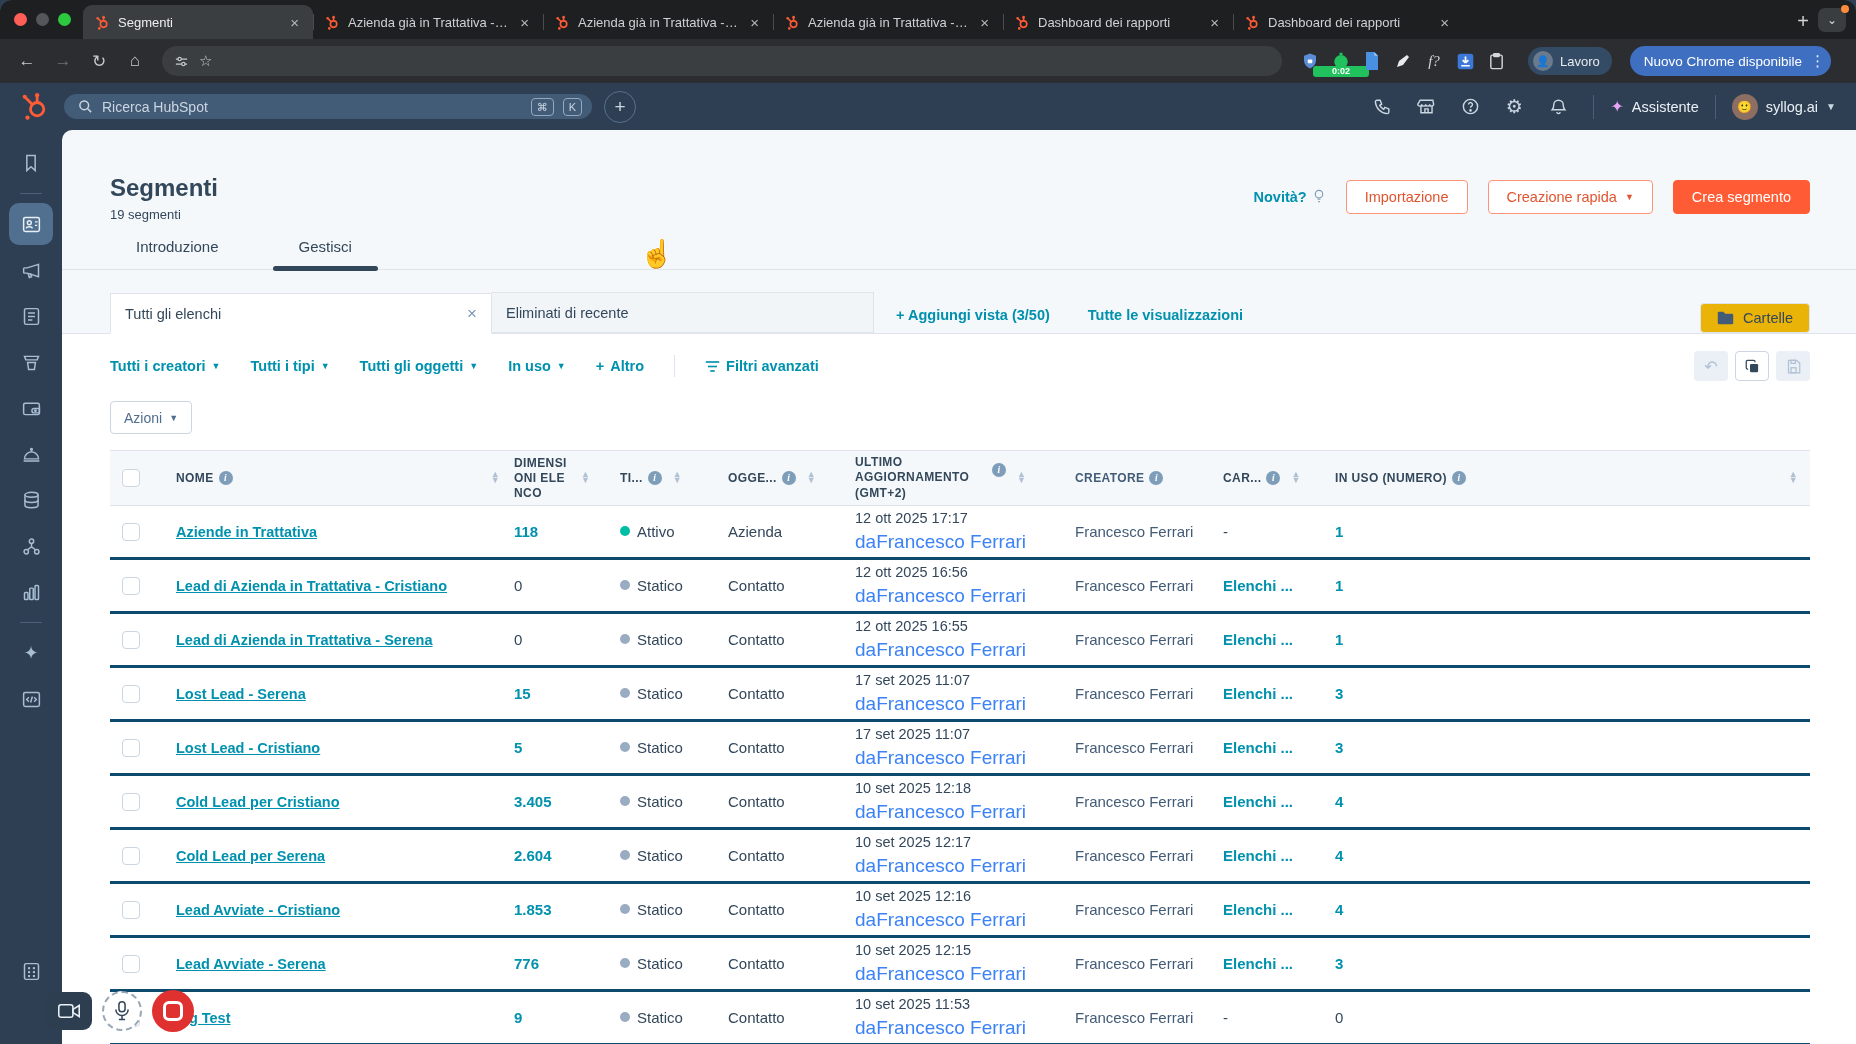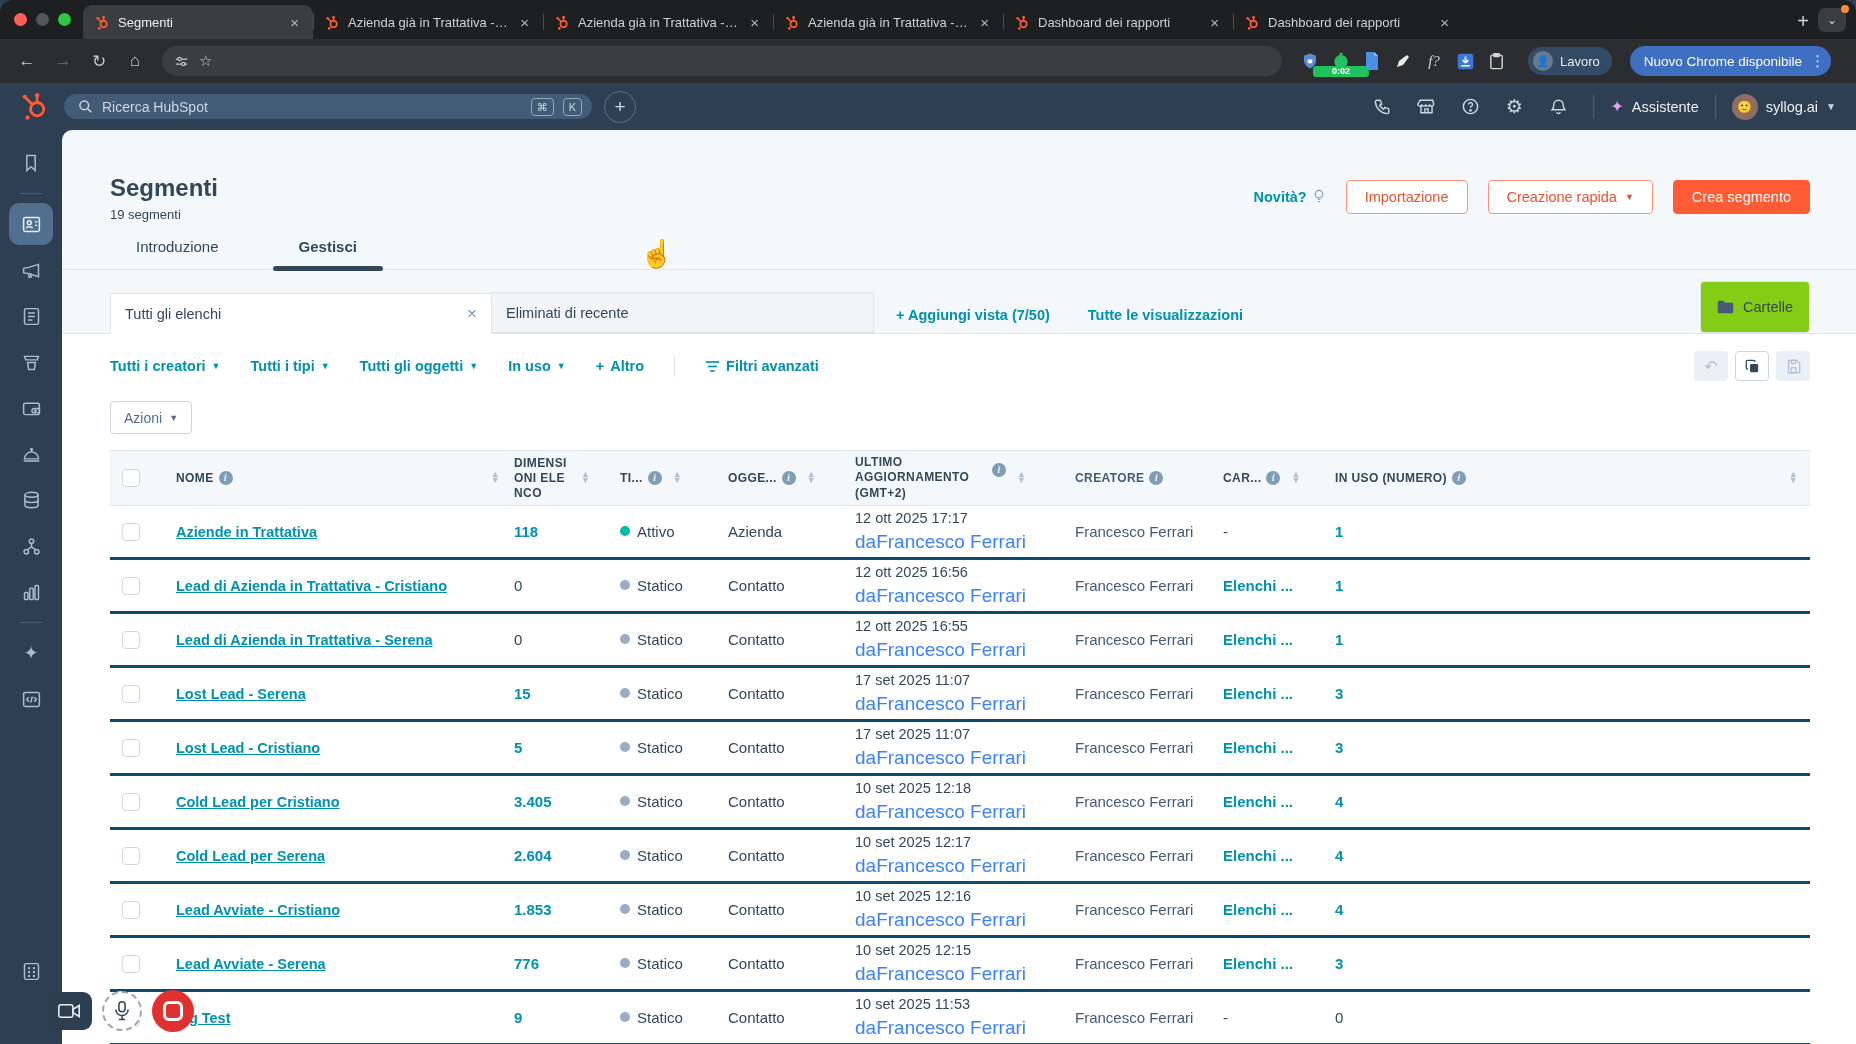--- a/index.html
+++ b/index.html
@@ -66,31 +66,31 @@
   .page-sub{font-size:13px;color:#33475b;margin-top:5px}
   .head-actions{display:flex;align-items:center;gap:20px;margin-top:6px}
   .link-teal{color:#0091ae;font-weight:bold;font-size:14.5px;cursor:pointer}
   .btn{height:34px;border-radius:4px;font-size:14.5px;display:inline-flex;align-items:center;justify-content:center;padding:0 18px;cursor:pointer}
   .btn.outline{border:1px solid #ff9377;color:#e0552f;background:#fff}
   .btn.solid{background:#ff5c35;color:#fff;border:1px solid #ff5c35}
   .novita{display:flex;align-items:center;gap:5px}
 
   .page-tabs{margin-top:16px;padding-left:48px;display:flex;gap:28px;border-bottom:1px solid #dfe3eb}
   .ptab{padding:0 26px 14px 26px;font-size:15px;color:#33475b;position:relative;cursor:pointer}
-  .ptab.active{font-weight:bold}
+  .ptab.active{font-weight:normal}
   .ptab.active::after{content:"";position:absolute;left:0;right:0;bottom:-2px;height:5px;border-radius:3px;background:#33475b}
 
   .views-row{margin-top:22px;padding:0 46px 0 48px;display:flex;align-items:flex-end;height:41px}
   .vtab{width:382px;height:41px;display:flex;align-items:center;font-size:14.5px;color:#33475b;padding:0 14px;border:1px solid #dfe3eb;background:#f1f5f8;cursor:pointer}
   .vtab+.vtab{border-left:none}
   .vtab.active{background:#fff;border-bottom:1px solid #fff;margin-bottom:-1px;z-index:3;position:relative}
   .vtab .x{margin-left:auto;color:#7c98b6;font-size:17px}
   .views-links{display:flex;align-items:center;gap:38px;margin-left:22px;margin-bottom:10px;white-space:nowrap}
   .views-right{margin-left:auto}
-  .btn-folder{height:52px;background:#84cc16;border:1px solid #dfe3eb;border-radius:4px;display:flex;align-items:center;gap:9px;padding:0 16px;font-size:14.5px;color:#33475b;cursor:pointer}
+  .btn-folder{height:30px;background:#eab308;border:1px solid #dfe3eb;border-radius:4px;display:flex;align-items:center;gap:9px;padding:0 16px;font-size:14.5px;color:#33475b;cursor:pointer}
 
   .panel{background:#fff;border-top:1px solid #dfe3eb;flex:1;position:relative;z-index:1}
   .filters-row{padding:17px 46px 0 48px;display:flex;align-items:center;gap:30px}
   .fdrop{display:flex;align-items:center;gap:6px;font-size:14.5px;font-weight:bold;color:#0091ae;cursor:pointer}
   .fdrop .caret2{font-size:9px;color:#0091ae}
   .fdiv{width:1px;height:22px;background:#dfe3eb}
   .filters-right{margin-left:auto;display:flex;gap:7px}
   .mini-btn{width:34px;height:30px;border-radius:4px;display:flex;align-items:center;justify-content:center}
   .mini-btn.disabled{background:#eaf0f6;color:#b0c1d4}
   .mini-btn.enabled{background:#fff;border:1px solid #cbd6e2;color:#33475b}
@@ -487,21 +487,21 @@
 
   <div class="views-row">
     <div class="vtab active">
       <span>Tutti gli elenchi</span>
       <span class="x">×</span>
     </div>
     <div class="vtab">
         <span>Eliminati di recente</span>
       </div>
     <div class="views-links">
-      <span class="link-teal">+ <span>Aggiungi vista (7/50)</span></span>
+      <span class="link-teal">+ <span>Aggiungi vista (3/50)</span></span>
       <span class="link-teal">Tutte le visualizzazioni</span>
     </div>
     <div class="views-right">
       <button class="btn-folder">
         <svg width="17" height="14" viewBox="0 0 24 20">
             <path d="M1 3a2 2 0 0 1 2-2h6l2.5 3H21a2 2 0 0 1 2 2v11a2 2 0 0 1-2 2H3a2 2 0 0 1-2-2z" fill="#425b76"></path>
           </svg>
         <span>Cartelle</span>
       </button>
     </div>

